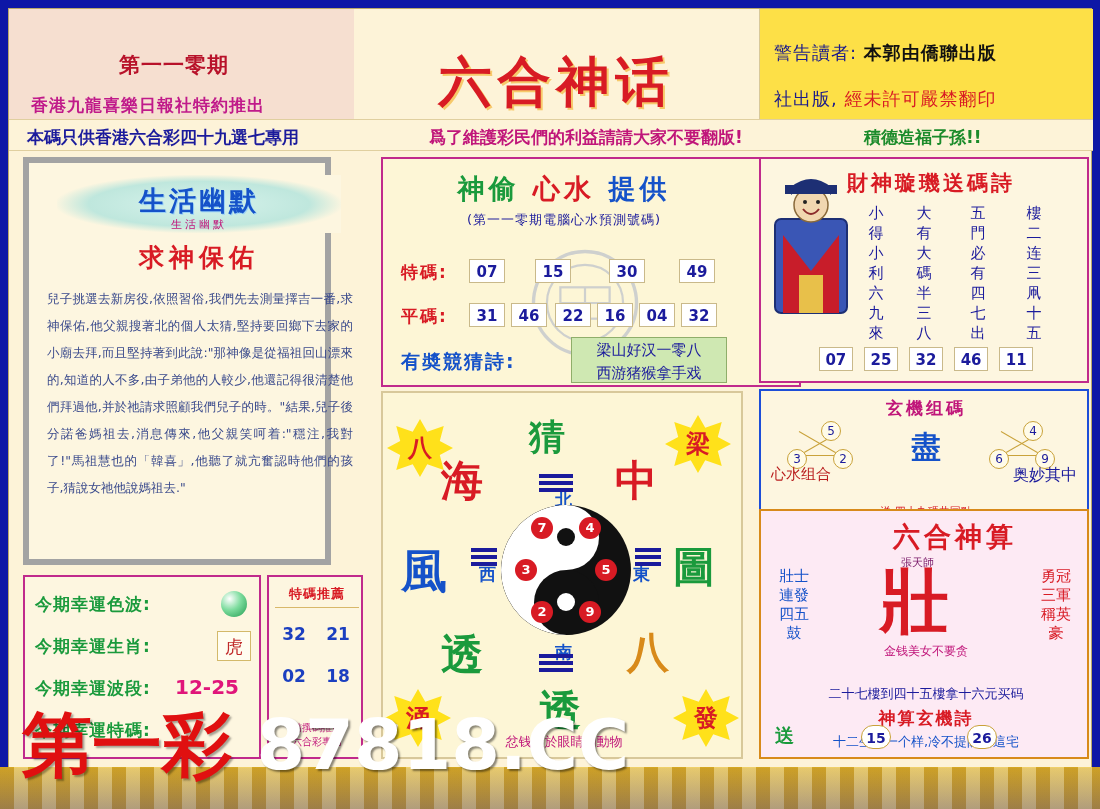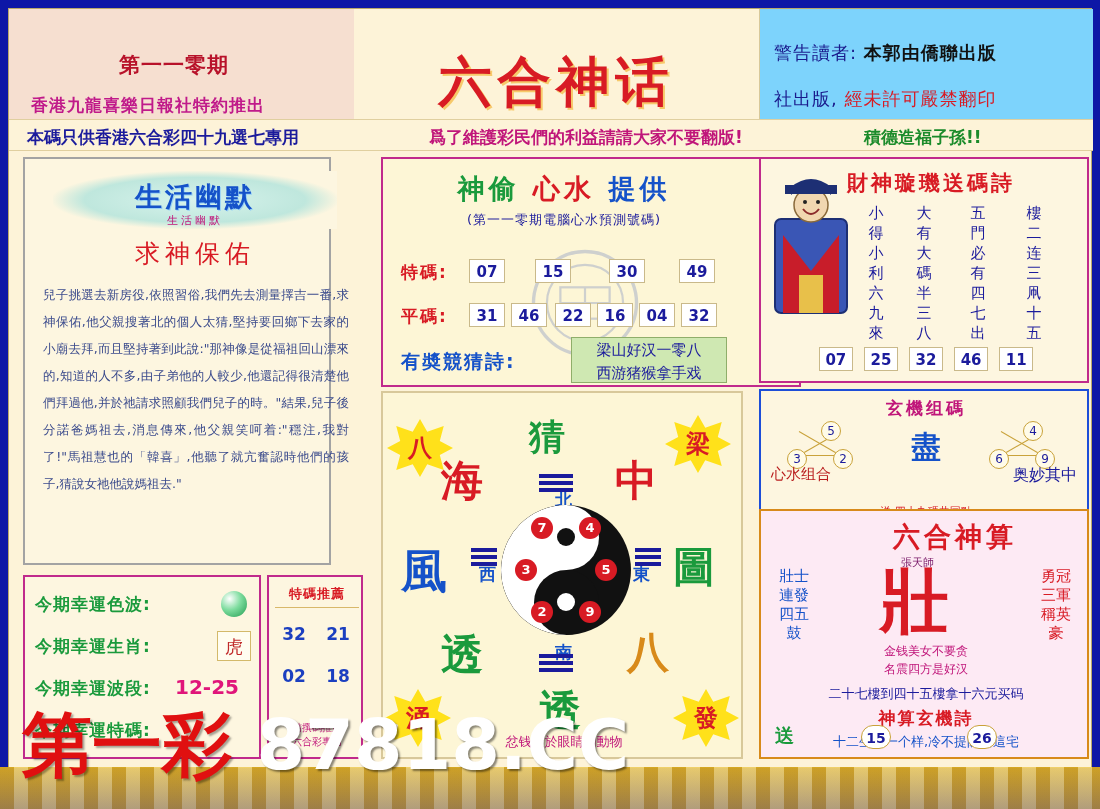--- a/index.html
+++ b/index.html
@@ -40,21 +40,21 @@
     background:#fdf3d8;
   }
   .hdr-title {
     position:absolute; left:0; top:38px; width:405px; text-align:center;
     font-size:53px; font-weight:bold; color:#d81b24;
     letter-spacing:6px;
     text-shadow:2px 2px 0 #f7c96a;
   }
   .hdr-right {
     position:absolute; left:750px; top:0; width:334px; height:110px;
-    background:#7dd3fc;
+    background:#fde047;
     border-left:1px solid #d8c89a;
   }
   .hdr-warn1 {
     position:absolute; left:14px; top:32px; font-size:18px; color:#1a1a8c;
     letter-spacing:1px;
   }
   .hdr-warn1 b { color:#111; }
   .hdr-warn2 {
     position:absolute; left:14px; top:78px; font-size:18px; color:#1a1a8c;
     letter-spacing:1px;
@@ -67,39 +67,39 @@
     border-bottom:1px solid #e0cf9f;
   }
   .band-a { position:absolute; left:18px; top:6px; font-size:17px; color:#1b1b9c; font-weight:bold; }
   .band-b { position:absolute; left:420px; top:6px; font-size:17px; color:#c0167a; font-weight:bold; }
   .band-c { position:absolute; left:855px; top:6px; font-size:17px; color:#1b8b2a; font-weight:bold; }
 
   
   .left-story {
     position:absolute; left:14px; top:148px; width:308px; height:408px;
     background:#fdf6e0;
-    border:2px solid #a3a3a3;
+    border:6px solid #a3a3a3;
   }
   .story-star {
     position:absolute; left:28px; top:12px; width:284px; height:58px;
     background:radial-gradient(ellipse at center, #d8f3ec 0%, #bfe7dd 55%, #fdf6e0 72%);
   }
   .story-h1 {
     position:absolute; left:0; top:20px; width:340px; text-align:center;
     font-size:27px; font-weight:bold; color:#1552c9;
     letter-spacing:3px;
     text-shadow:1px 1px 0 #9ad2f5;
   }
   .story-h1s {
     position:absolute; left:0; top:54px; width:340px; text-align:center;
     font-size:11px; color:#c0167a; letter-spacing:3px;
   }
   .story-h2 {
     position:absolute; left:0; top:78px; width:340px; text-align:center;
-    font-size:25px; font-weight:normal; color:#d81b24;
+    font-size:25px; font-weight:bold; color:#d81b24;
     letter-spacing:5px;
   }
   .story-body {
     position:absolute; left:18px; top:122px; width:306px;
     font-size:12.5px; line-height:27px; color:#3a4a8c;
     text-align:justify;
   }
 
   
   .lucky {
@@ -520,21 +520,20 @@
       <div class="r-mid-foot">送:四十九碼共同點</div>
     </div>
 
     <div class="r-bot">
       <div class="rb-h">六合神算</div>
       <div class="rb-seal">張天師</div>
       <div class="rb-big">壯</div>
       <div class="rb-l">壯士連發四五鼓</div>
       <div class="rb-r">勇冠三軍稱英豪</div>
       <div class="rb-line1">金钱美女不要贪</div>
-      <div class="rb-line2">名震四方是好汉</div>
       <div class="rb-line3" style="top:174px;">二十七樓到四十五樓拿十六元买码</div>
       <div class="rb-h2" style="top:196px;">神算玄機詩</div>
       <div class="rb-poem" style="top:222px;">十二生肖一个样,冷不提防错這宅</div>
       <div class="rb-send">送</div>
       <div class="rb-ball" style="left:100px;">15</div>
       <div class="rb-ball" style="left:206px;">26</div>
     </div>
 
   </div>
 

